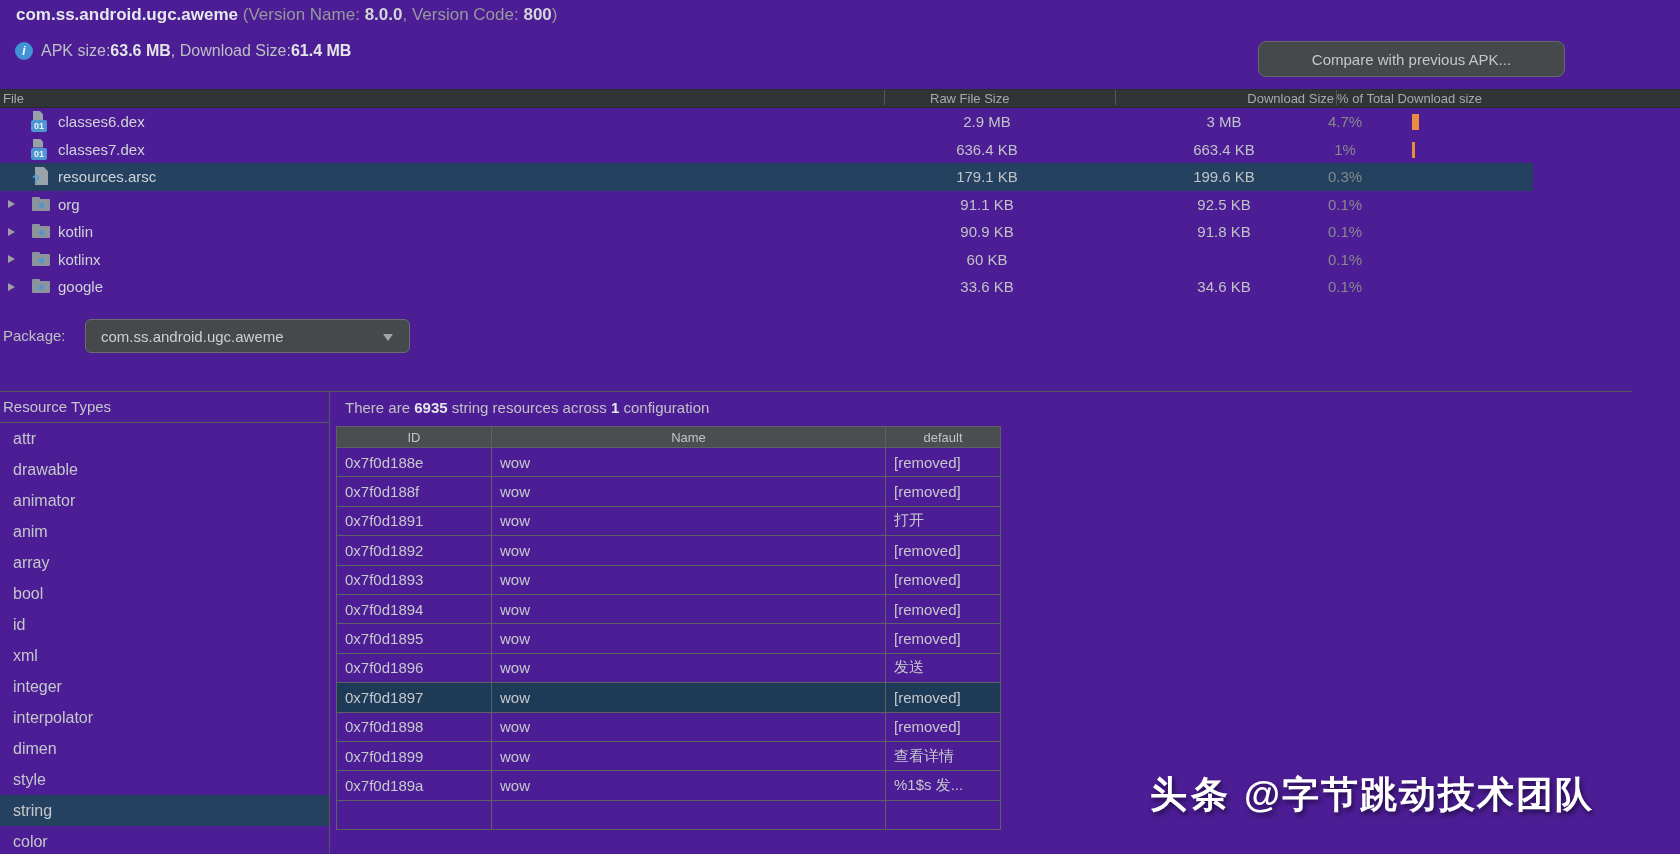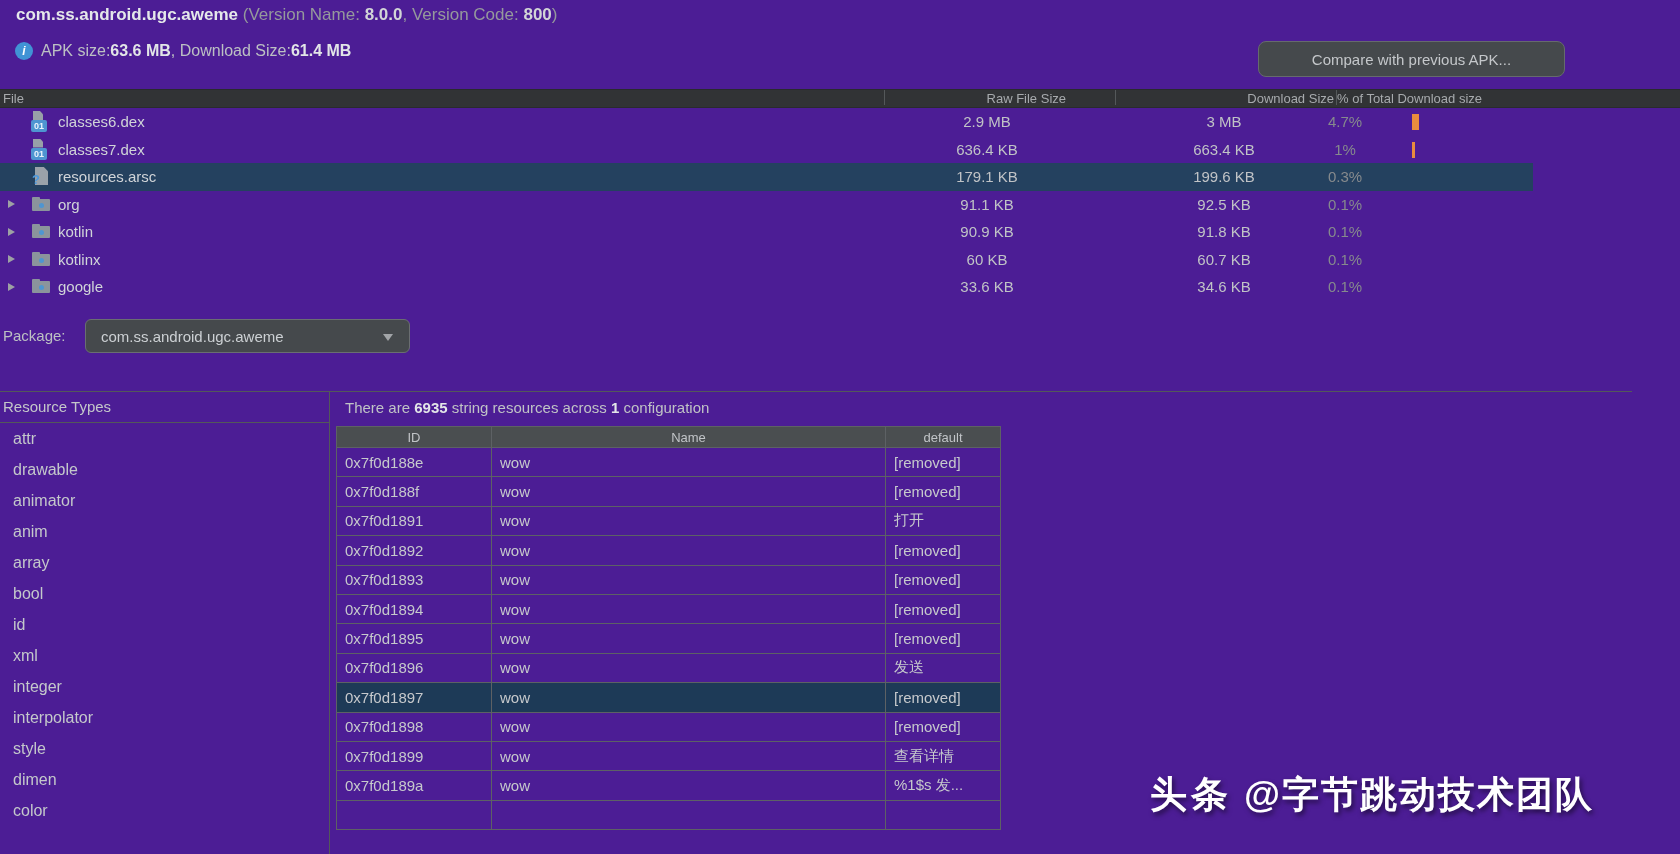--- a/index.html
+++ b/index.html
@@ -19,21 +19,21 @@
 
   .compare-btn { position:absolute; left:1258px; top:41px; width:307px; height:36px; background:#45494c;
     border:1px solid #666a6d; border-radius:8px; color:#c4c7ca; font-size:15px;
     display:flex; align-items:center; justify-content:center; cursor:default; }
 
   
   .ftable-header { position:absolute; left:0; top:89px; width:1680px; height:19px; background:#313335;
     border-top:1px solid #292b2d; border-bottom:1px solid #292b2d; font-size:13px; color:#a7aaad; }
   .ftable-header span { position:absolute; top:0; line-height:17px; }
   .fh-file { left:3px; }
-  .fh-raw  { left:884px;  width:182px; text-align:right; }
+  .fh-raw  { left:930px;  width:182px; }
   .fh-dl   { left:1140px; width:194px; text-align:right; }
   .fh-pct  { left:1337px; }
   .fh-sep  { position:absolute; top:1px; width:1px; height:15px; background:#54585a; }
 
   .ftree { position:absolute; left:0; top:108px; width:1680px; }
   .frow { position:relative; height:27.5px; width:1533px; }
   .frow.selected { background:#24415f; }
   .arrow { position:absolute; left:8px; top:9.5px; width:0; height:0;
     border-left:7px solid #9da1a4; border-top:4.5px solid transparent; border-bottom:4.5px solid transparent; }
   .fname { position:absolute; left:58px; top:0; line-height:27.5px; font-size:15px; color:#d0d4d8; }
@@ -187,21 +187,20 @@
       <div class="frow">
       <span class="arrow"></span>
 
       <span class="ic ic-folder">
         <span class="tab"></span>
           <span class="bodyp"></span>
           <span class="dot"></span>
       </span>
       <span class="fname">kotlinx</span>
       <span class="num fraw">60 KB</span>
-      <span class="num fdl">60.7 KB</span>
       <span class="num fpct">0.1%</span>
       <span class="fbar" style="width: 0px;"></span>
     </div>
       <div class="frow">
       <span class="arrow"></span>
 
       <span class="ic ic-folder">
         <span class="tab"></span>
           <span class="bodyp"></span>
           <span class="dot"></span>
@@ -227,22 +226,23 @@
           <div class="sb-item">attr</div>
           <div class="sb-item">drawable</div>
           <div class="sb-item">animator</div>
           <div class="sb-item">anim</div>
           <div class="sb-item">array</div>
           <div class="sb-item">bool</div>
           <div class="sb-item">id</div>
           <div class="sb-item">xml</div>
           <div class="sb-item">integer</div>
           <div class="sb-item">interpolator</div>
+          <div class="sb-item">dimen</div>
           <div class="sb-item">style</div>
-          <div class="sb-item">dimen</div>
+          <div class="sb-item selected">string</div>
           <div class="sb-item">color</div>
         </div>
     </div>
 
     <div class="summary">
       <span>There are </span><b>6935</b><span> string resources across </span><b>1</b><span> configuration</span>
     </div>
 
     <table class="res-table">
       <colgroup>

